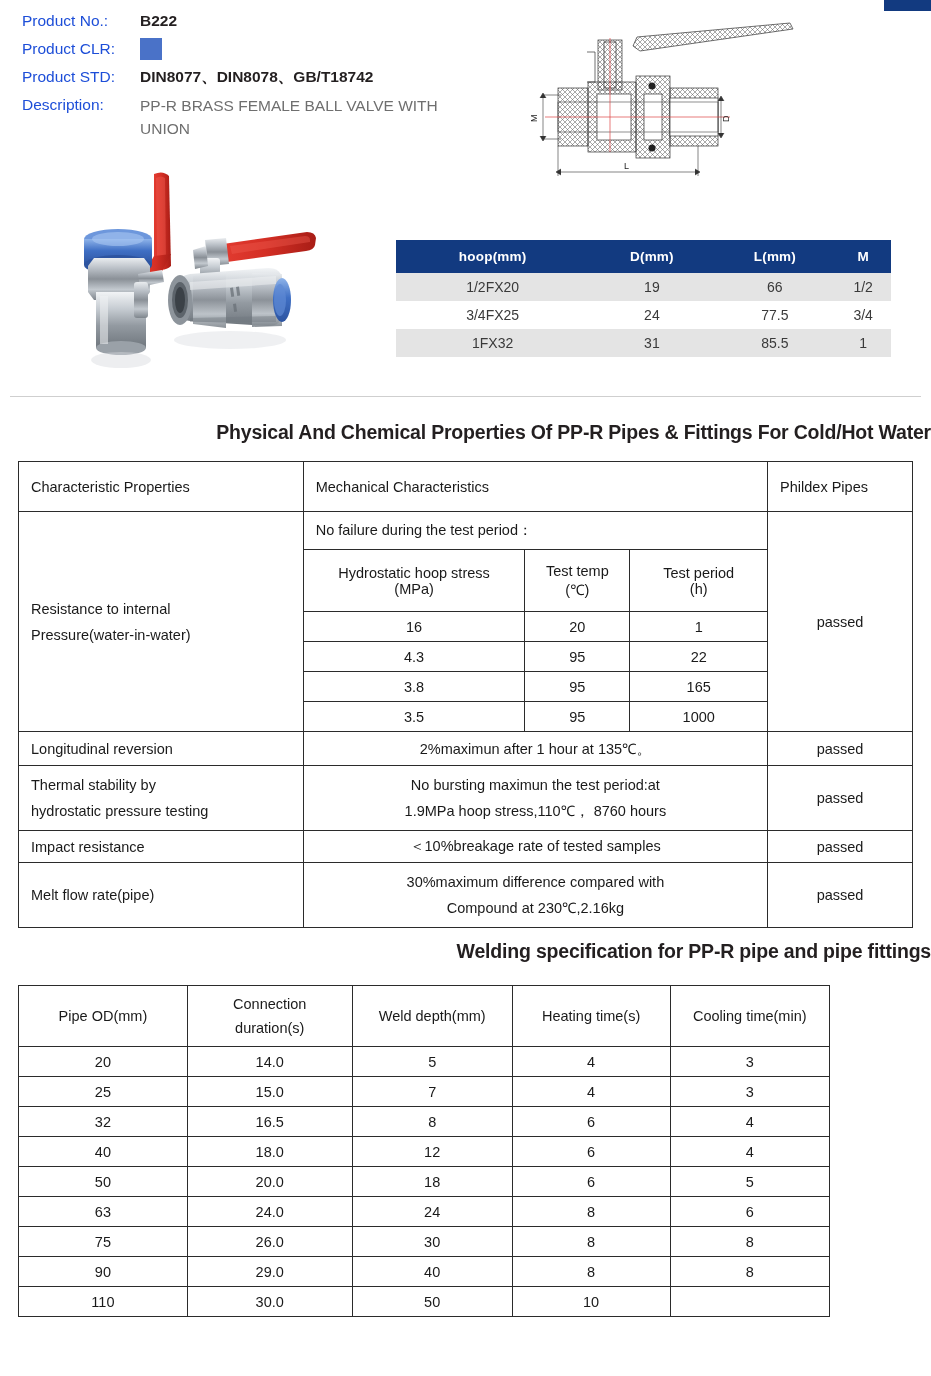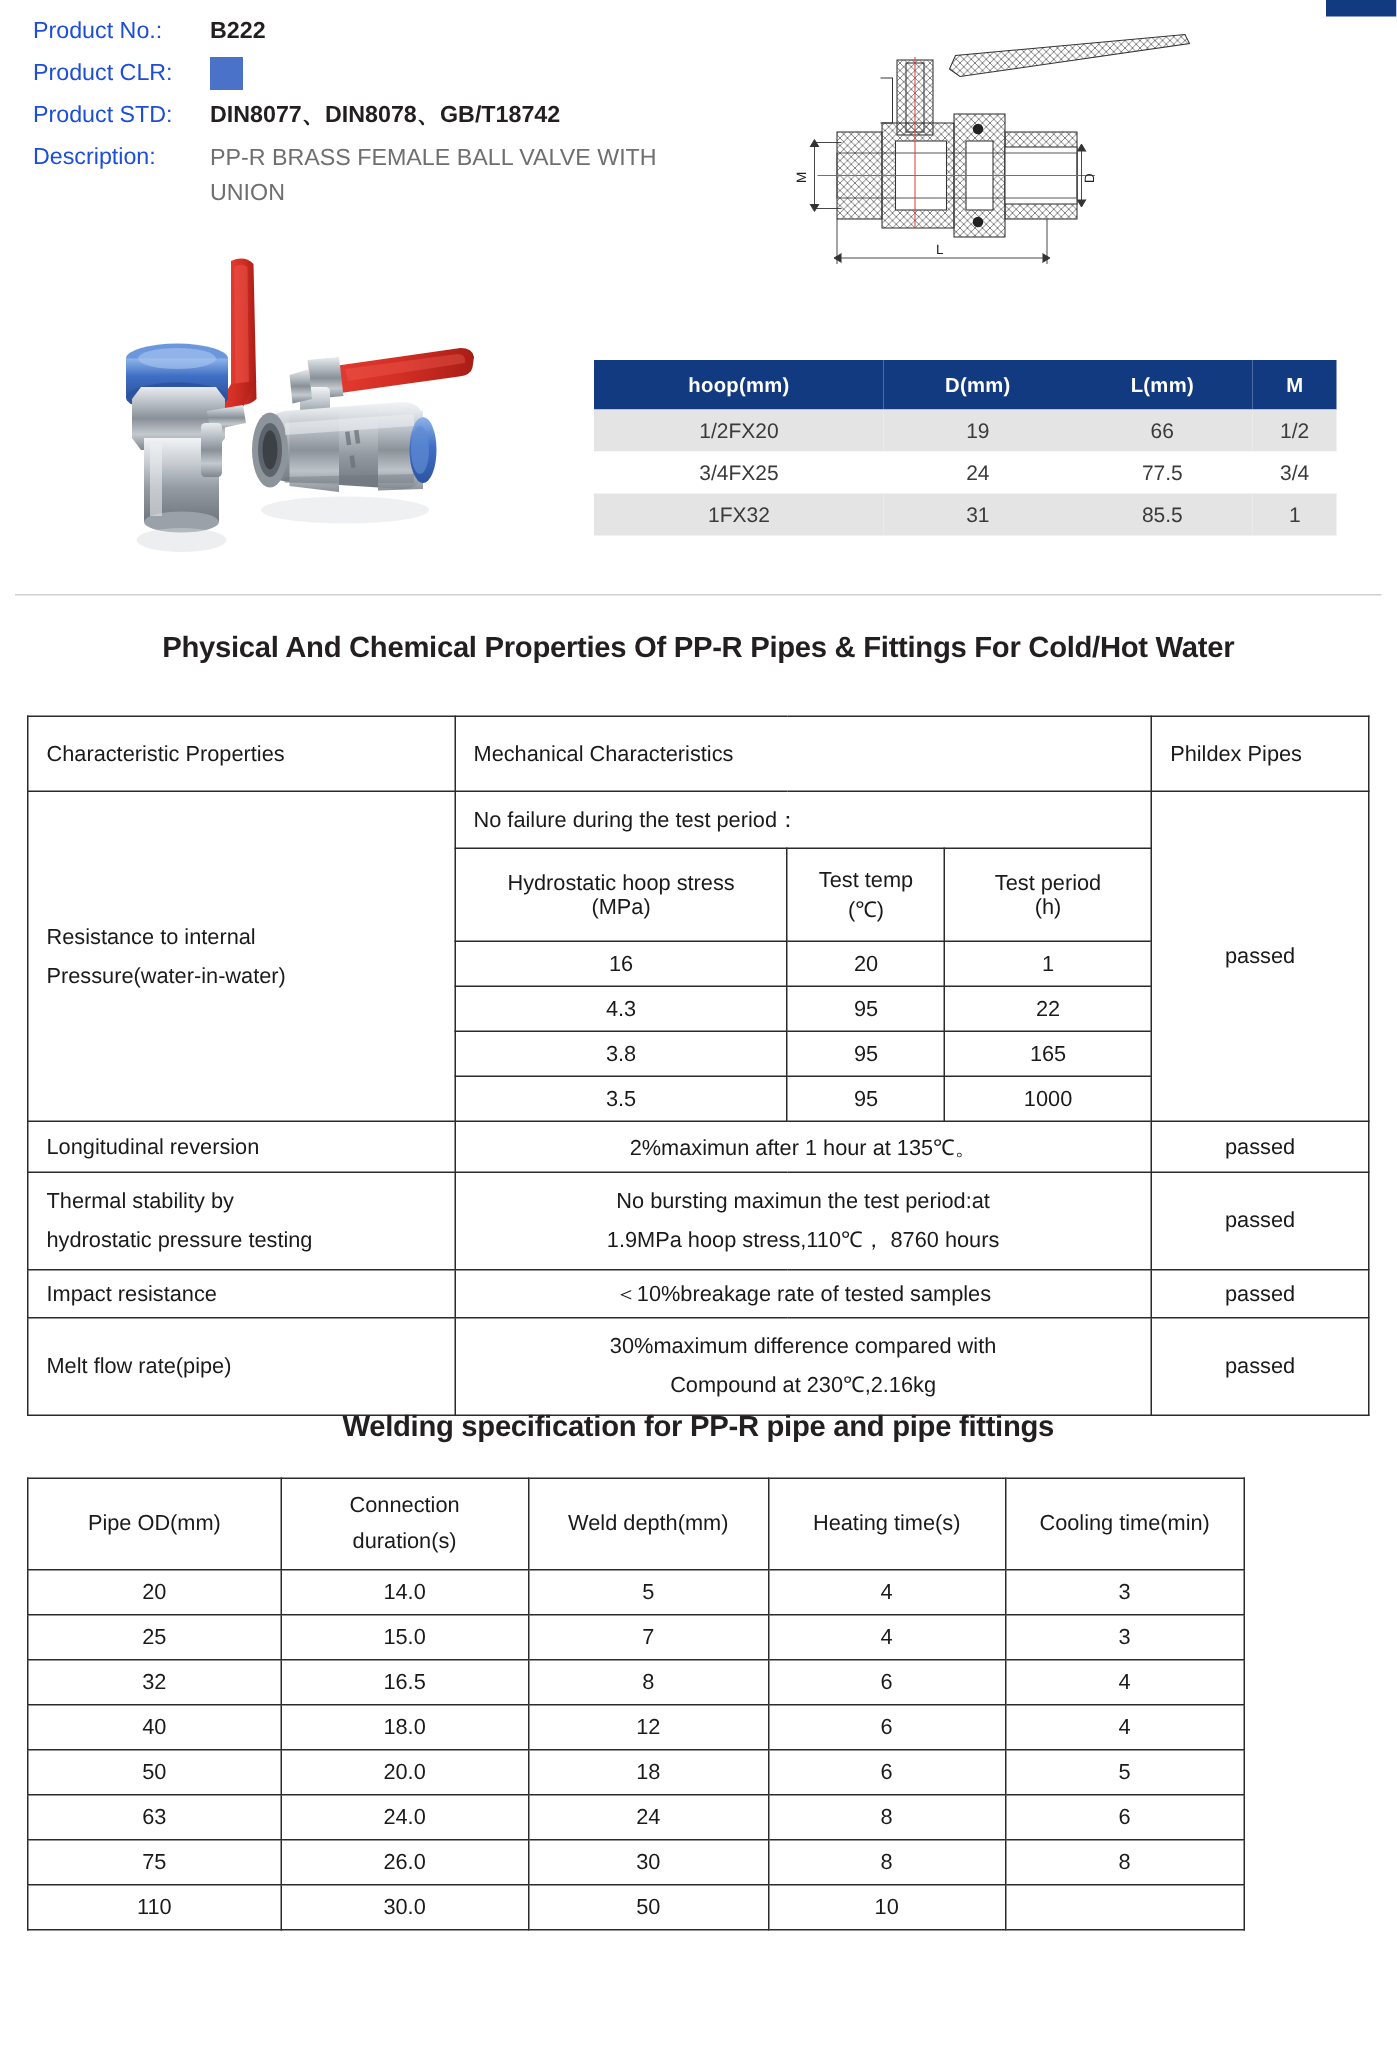--- a/index.html
+++ b/index.html
@@ -60,40 +60,39 @@
   .size-table tr.even td { background: #ffffff; }
 
   
   .divider {
     position: absolute; left: 10px; top: 396px; width: 911px; height: 1px;
     background: #cfcfcf;
   }
 
   
   .section-title {
-    position: absolute; width: 931px; text-align: center;
+    position: absolute; width: 931px; text-align: right;
     font-size: 19.5px; font-weight: 700; color: #231f20;
     letter-spacing: -0.2px;
   }
   #title-props { top: 421px; }
   #title-weld  { top: 940px; }
 
   
   table.grid { border-collapse: collapse; position: absolute; }
   table.grid td, table.grid th {
     border: 1px solid #2b2b2b;
     font-weight: 400;
     color: #1a1a1a;
   }
 
   
   #props-table {
     left: 18px; top: 461px; width: 895px;
     font-size: 14.5px;
-    margin-top: 16px;
   }
   #props-table td { padding: 6px 8px; vertical-align: middle; }
   #props-table td.left   { text-align: left; padding-left: 12px; }
   #props-table td.center { text-align: center; }
   .two-line { line-height: 26px; }
 
   
   #weld-table {
     left: 18px; top: 985px; width: 812px;
     font-size: 14.5px;
@@ -492,20 +491,27 @@
         <td>6</td>
       </tr>
       <tr>
         <td>75</td>
         <td>26.0</td>
         <td>30</td>
         <td>8</td>
         <td>8</td>
       </tr>
       <tr>
+        <td>90</td>
+        <td>29.0</td>
+        <td>40</td>
+        <td>8</td>
+        <td>8</td>
+      </tr>
+      <tr>
         <td>110</td>
         <td>30.0</td>
         <td>50</td>
         <td>10</td>
         <td></td>
       </tr>
     </tbody>
   </table>
 
 </div>

